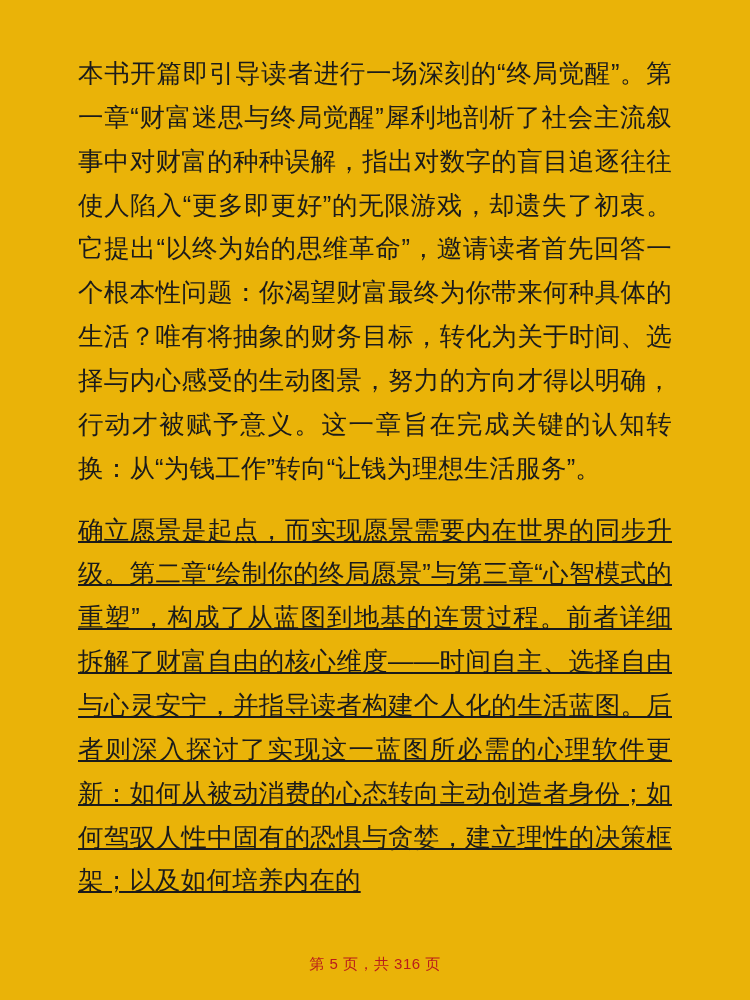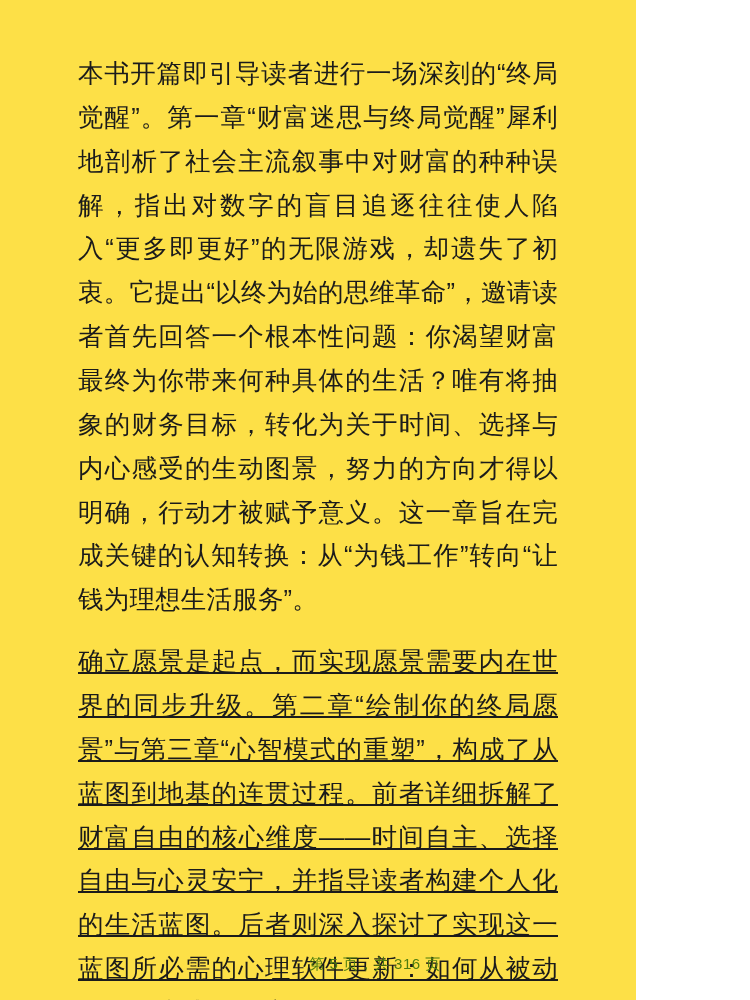--- a/index.html
+++ b/index.html
@@ -12,23 +12,23 @@
     background: #ffffff;
     font-family: "Liberation Sans", sans-serif;
     color: #1a1a1a;
     position: relative;
     overflow: hidden;
   }
   .page {
     position: absolute;
     left: 0;
     top: 0;
-    width: 636px;
+    width: 750px;
     height: 1000px;
-    background: #fde047;
+    background: #eab308;
     box-sizing: border-box;
     padding: 52px 78px 0 78px;
   }
   .body-text {
     font-size: 25.5px;
     line-height: 1.72;
     text-align: justify;
     text-justify: inter-ideograph;
     letter-spacing: 0.2px;
     color: #1b1b1b;
@@ -39,21 +39,21 @@
     margin-top: 18px;
     text-decoration: underline;
   }
   .footer {
     position: absolute;
     left: 0;
     bottom: 26px;
     width: 750px;
     text-align: center;
     font-size: 15px;
-    color: #4d7c0f;
+    color: #b91c1c;
     letter-spacing: 0.5px;
   }
 </style>
 </head>
 <body>
 
 <div class="page">
   <p class="body-text">本书开篇即引导读者进行一场深刻的“终局觉醒”。第一章“财富迷思与终局觉醒”犀利地剖析了社会主流叙事中对财富的种种误解，指出对数字的盲目追逐往往使人陷入“更多即更好”的无限游戏，却遗失了初衷。它提出“以终为始的思维革命”，邀请读者首先回答一个根本性问题：你渴望财富最终为你带来何种具体的生活？唯有将抽象的财务目标，转化为关于时间、选择与内心感受的生动图景，努力的方向才得以明确，行动才被赋予意义。这一章旨在完成关键的认知转换：从“为钱工作”转向“让钱为理想生活服务”。</p>
   <p class="body-text">确立愿景是起点，而实现愿景需要内在世界的同步升级。第二章“绘制你的终局愿景”与第三章“心智模式的重塑”，构成了从蓝图到地基的连贯过程。前者详细拆解了财富自由的核心维度——时间自主、选择自由与心灵安宁，并指导读者构建个人化的生活蓝图。后者则深入探讨了实现这一蓝图所必需的心理软件更新：如何从被动消费的心态转向主动创造者身份；如何驾驭人性中固有的恐惧与贪婪，建立理性的决策框架；以及如何培养内在的</p>
 </div>

